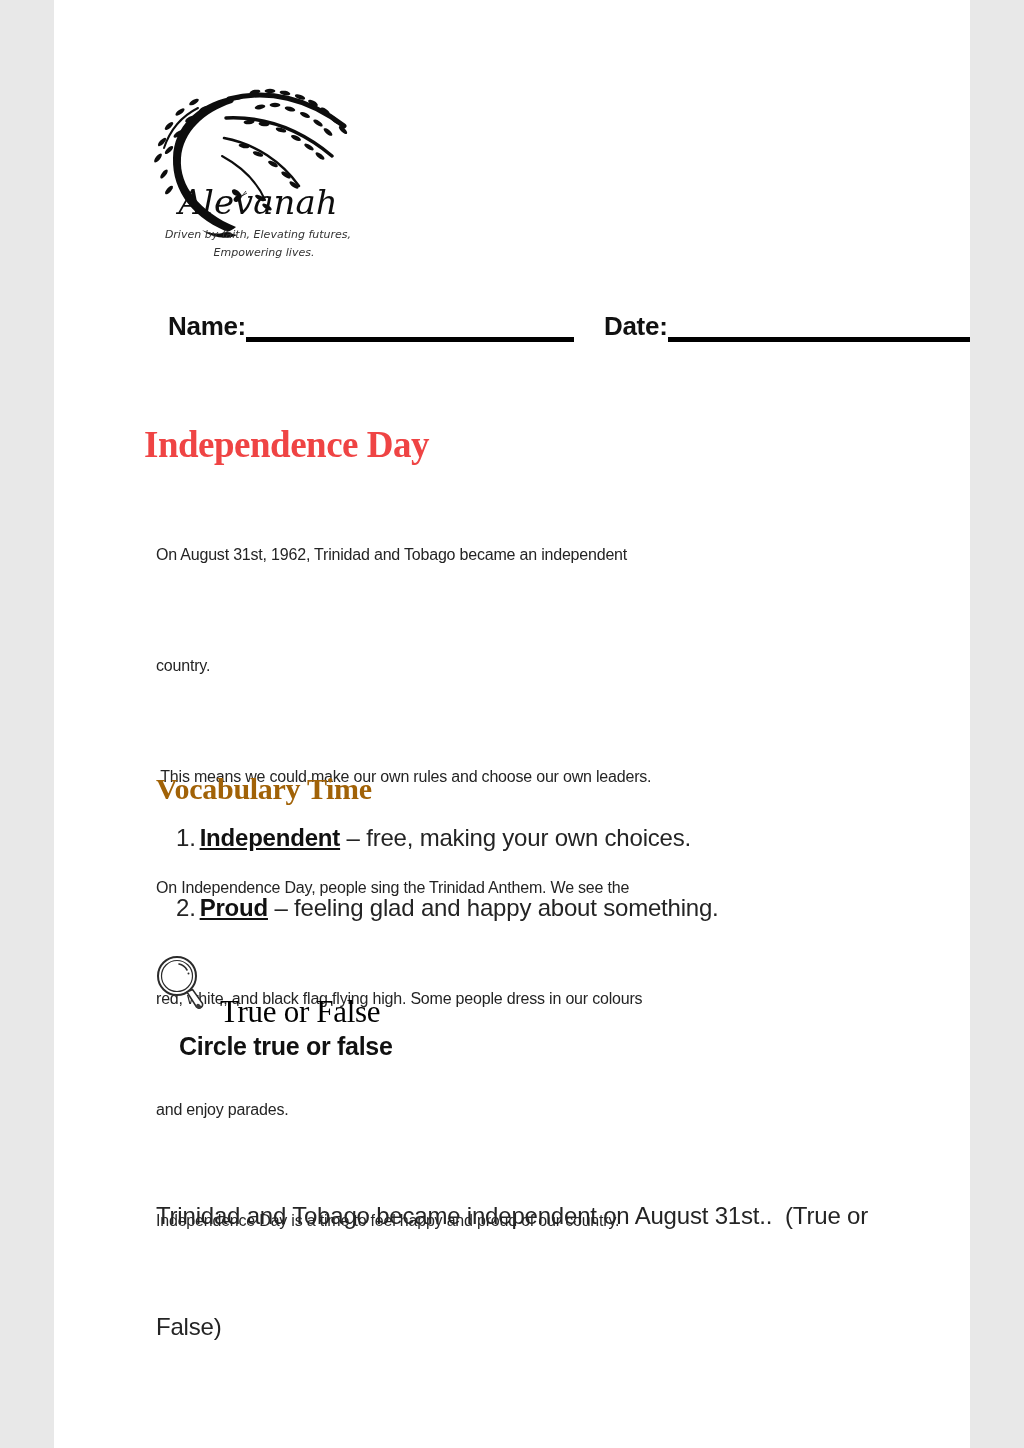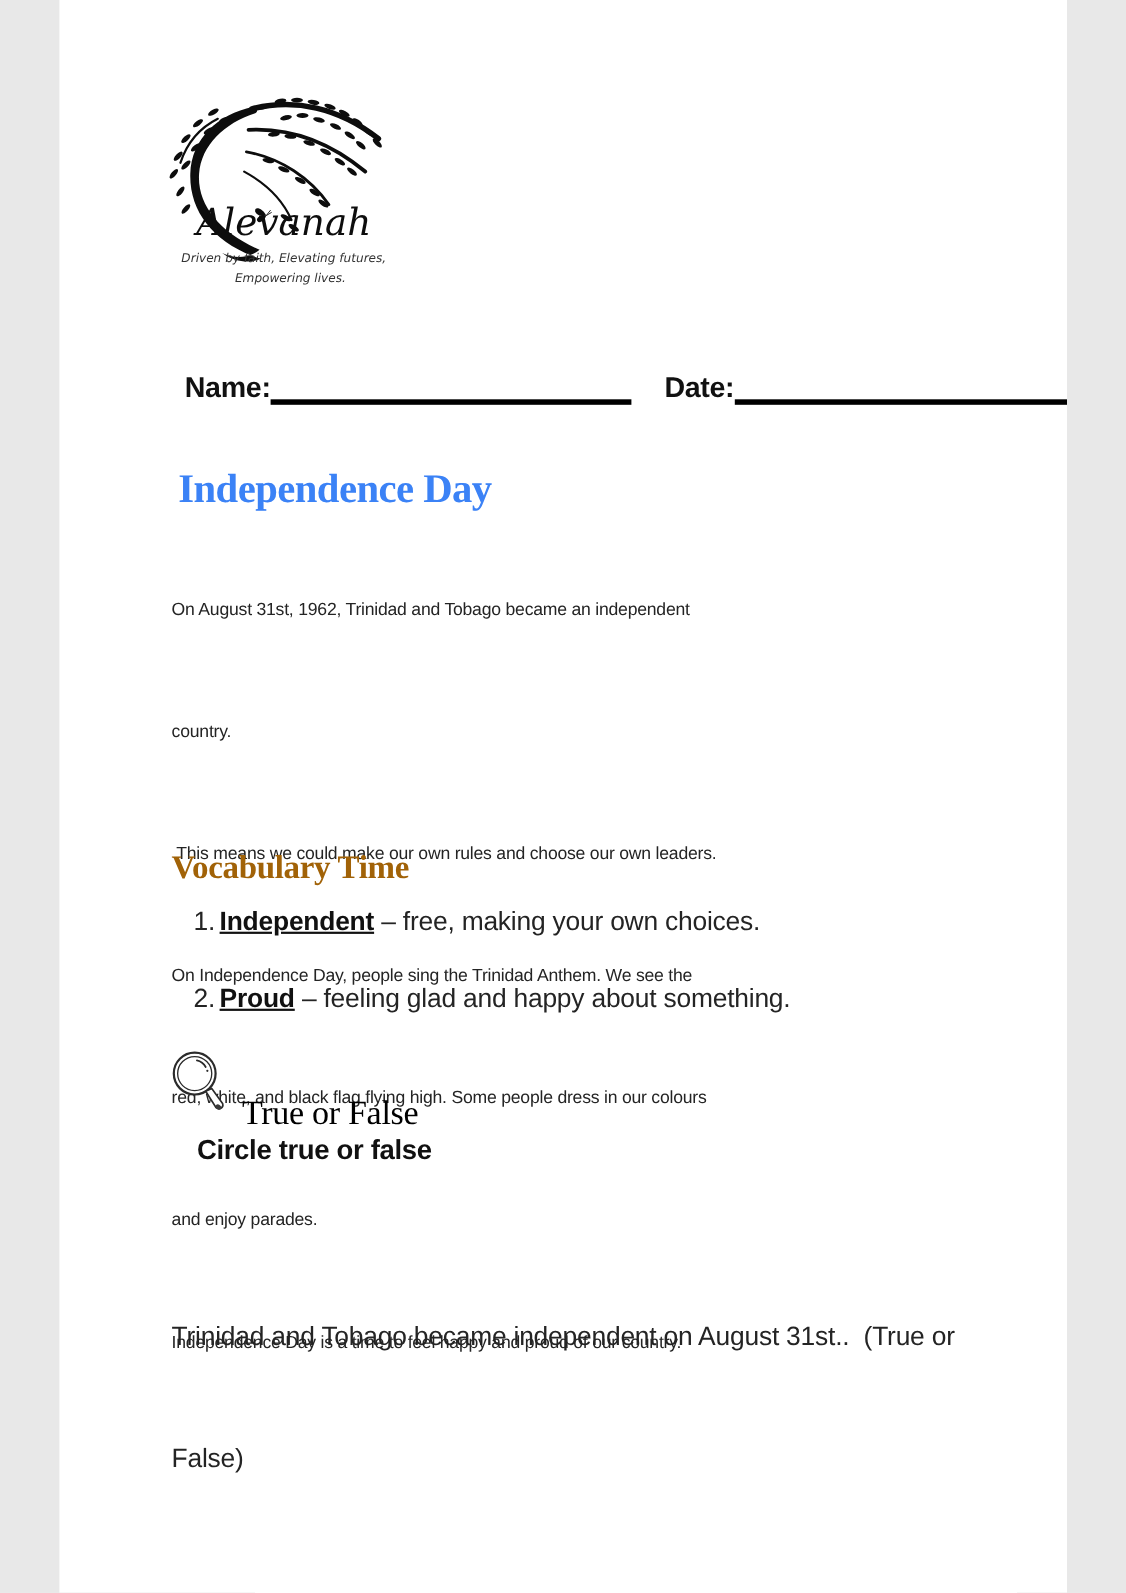--- a/index.html
+++ b/index.html
@@ -14,26 +14,26 @@
   }
   
   .logo{position:absolute;left:82px;top:86px;width:220px;height:185px;}
   
   .form-row{position:absolute;left:114px;top:312px;display:flex;align-items:flex-end;}
   .field{display:flex;align-items:flex-end;text-align:right;}
   .field-label{font-weight:700;font-size:26px;line-height:1.15;letter-spacing:-0.3px;color:#111;}
   .blank-line{border-bottom:5px solid #000;height:24px;}
   .name-line{width:328px;}
   .date-line{width:325px;}
-  .field+.field{margin-left:30px;margin-top:26px;}
+  .field+.field{margin-left:30px;}
   
   .doc-title{
-    position:absolute;left:108px;top:400px;
+    position:absolute;left:90px;top:400px;
     font-family:"Liberation Serif", serif;
-    font-weight:700;font-size:37px;line-height:1.1;color:#3b82f6;
+    font-weight:700;font-size:37px;line-height:1.1;color:#ef4444;
     letter-spacing:-0.5px;
   }
   .story{
     position:absolute;left:102px;top:462px;width:845px;
     font-size:16px;line-height:37px;letter-spacing:-0.2px;
     white-space:pre-wrap;color:#242424;
   }
   
   .vocab-heading{
     position:absolute;left:102px;top:747px;

